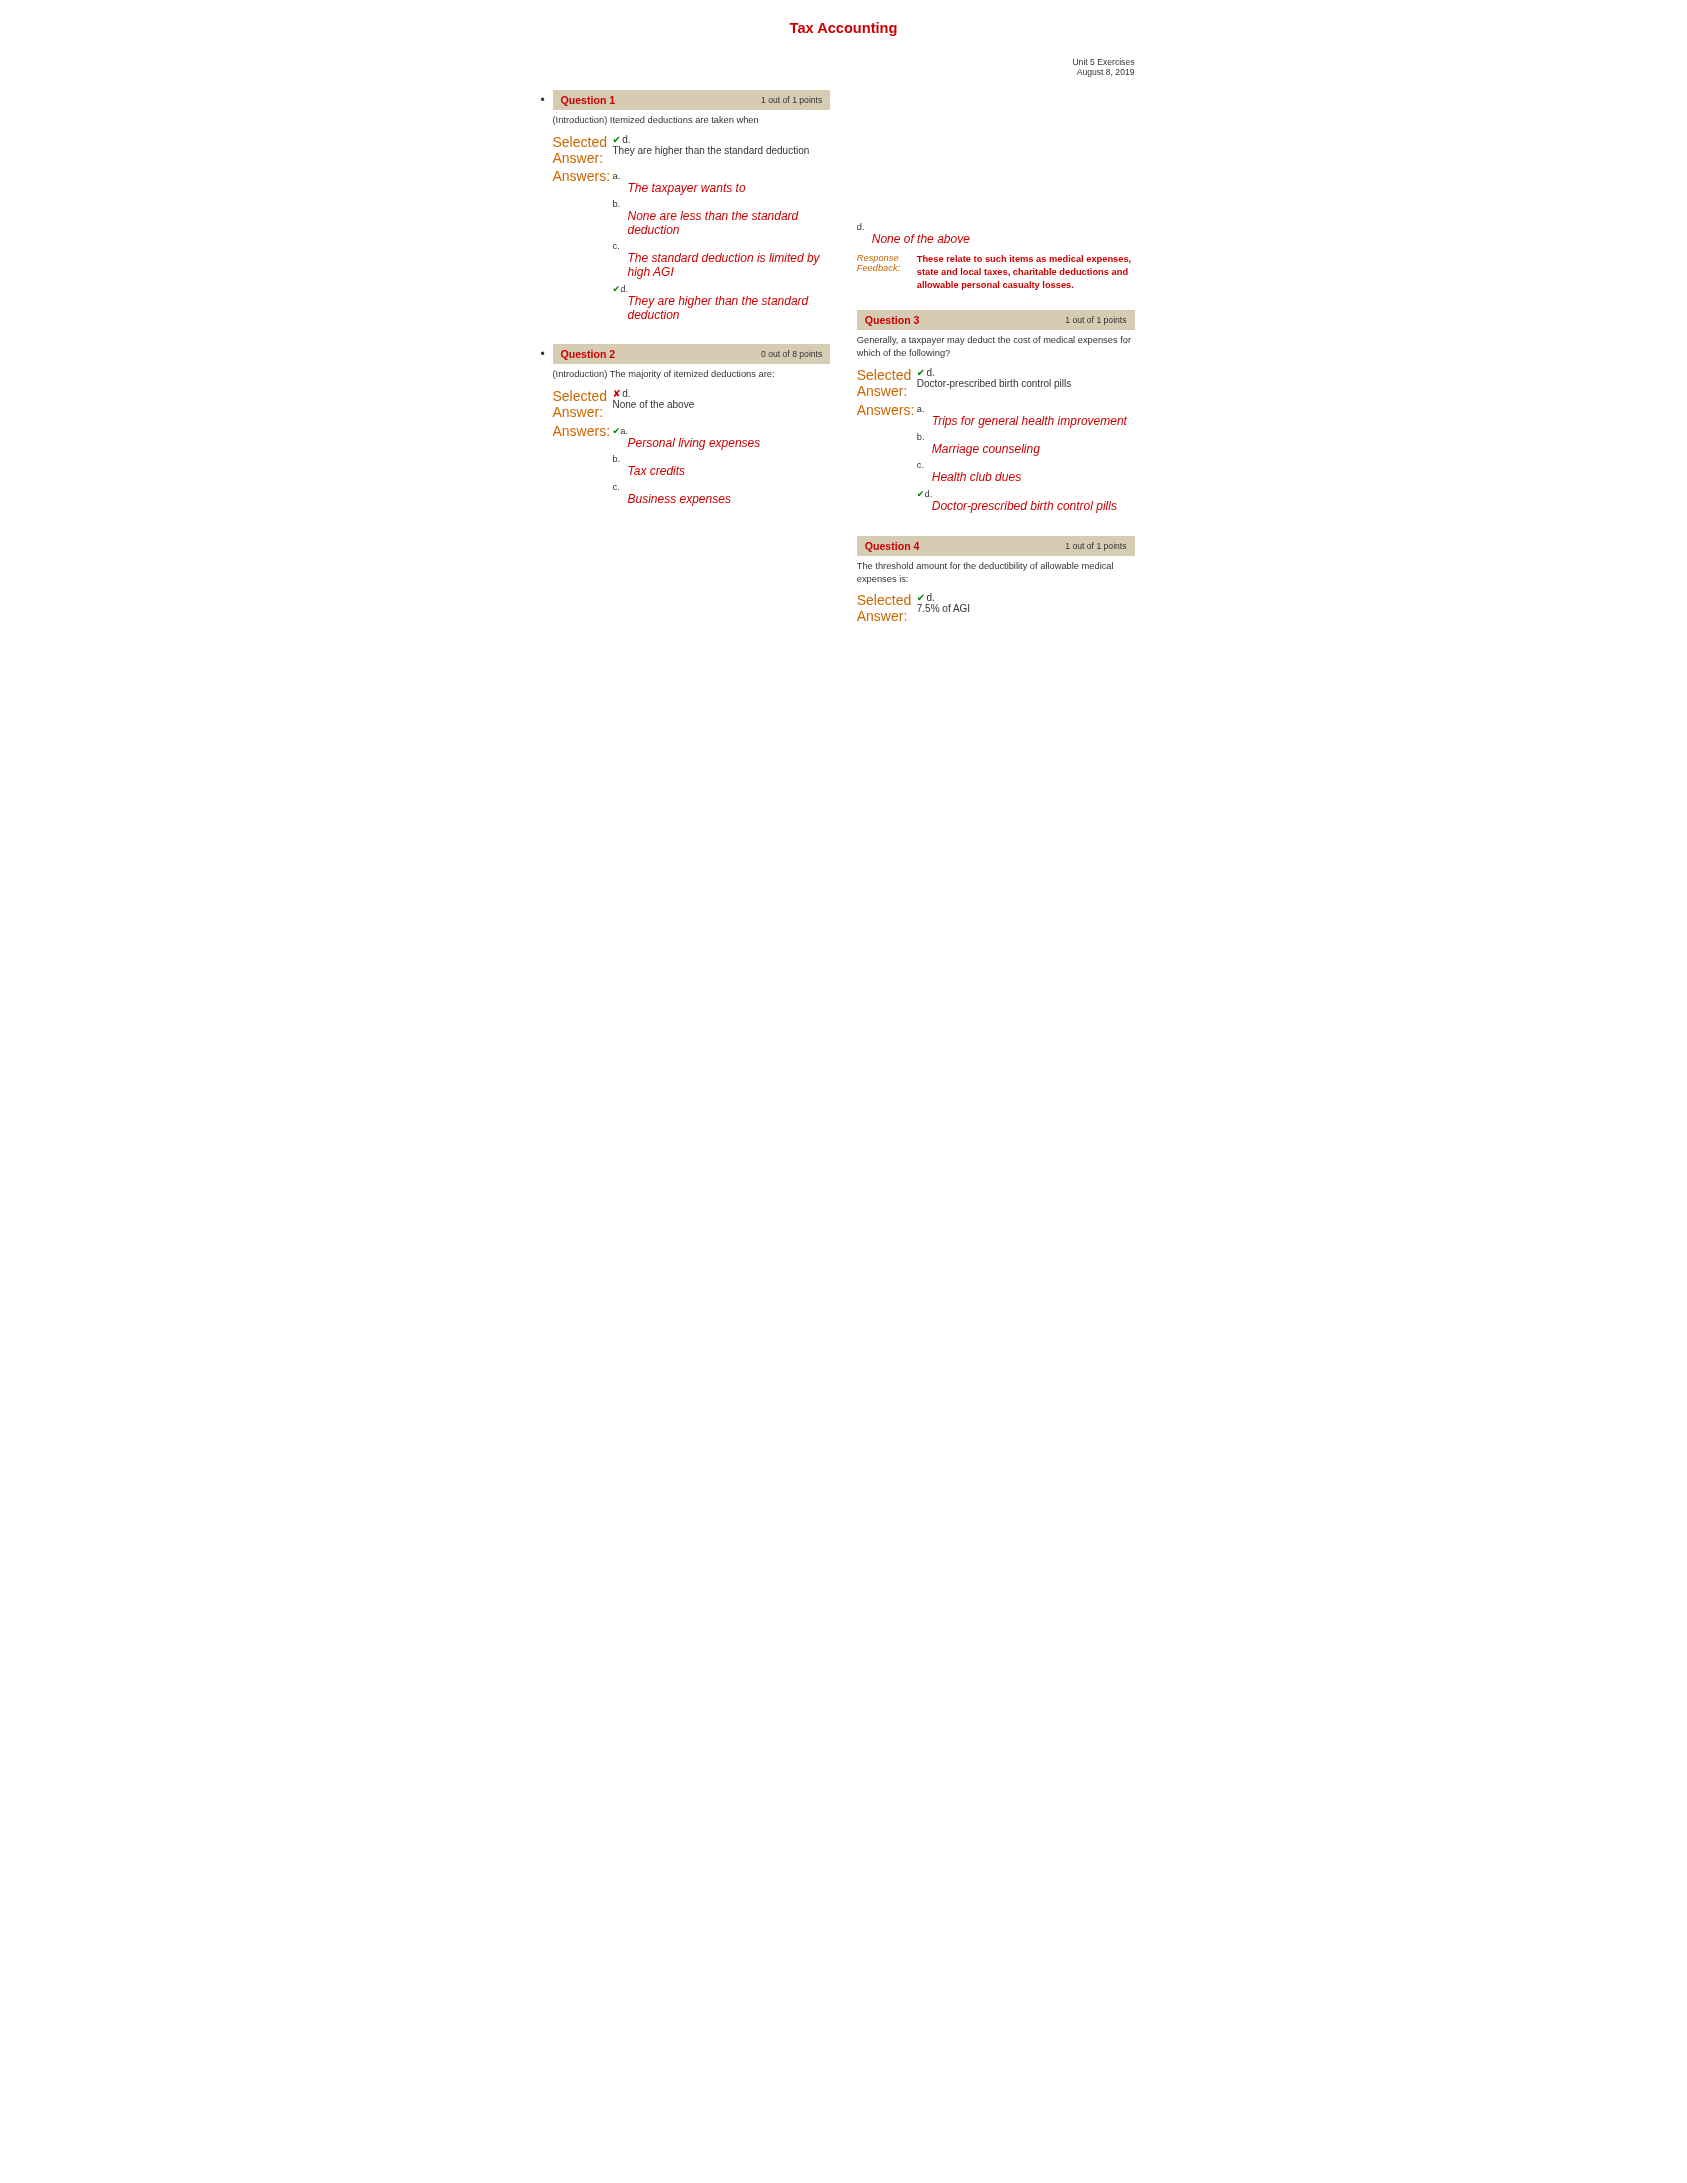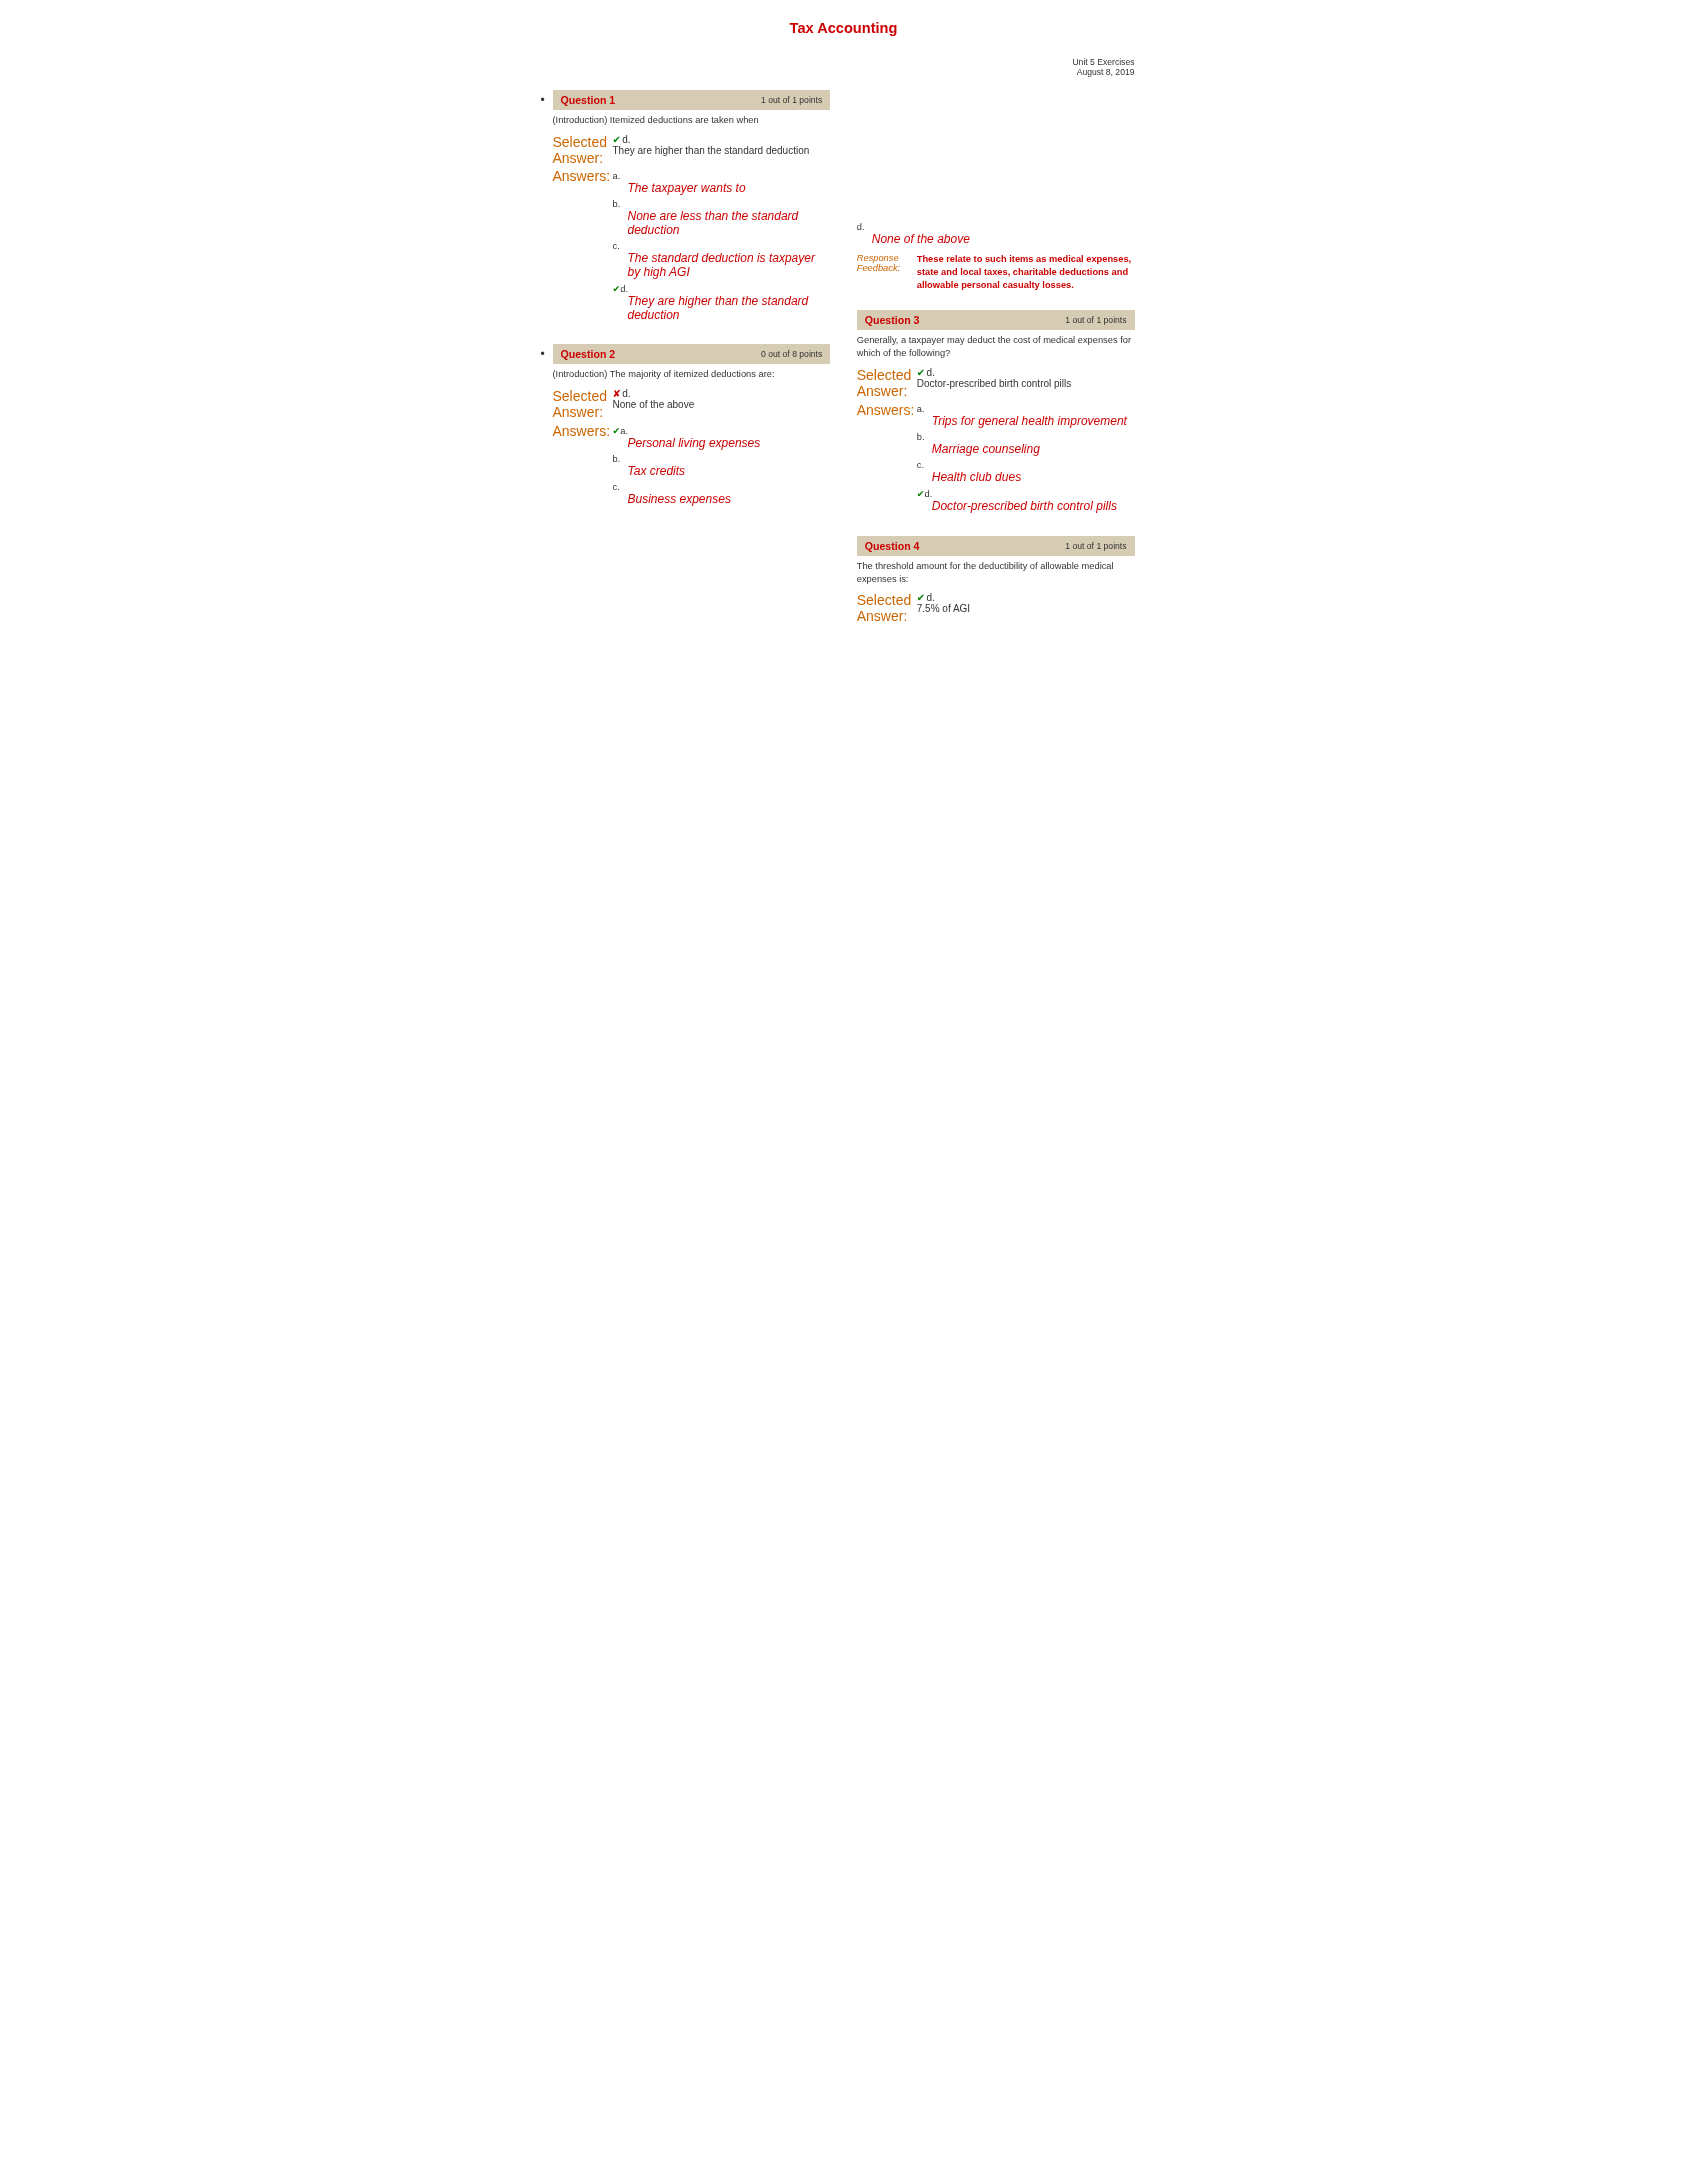--- a/index.html
+++ b/index.html
@@ -155,21 +155,21 @@
           <div class="answer-item">
             <div class="letter-line">a.</div>
             <div class="answer-text">The taxpayer wants to</div>
           </div>
           <div class="answer-item">
             <div class="letter-line">b.</div>
             <div class="answer-text">None are less than the standard deduction</div>
           </div>
           <div class="answer-item">
             <div class="letter-line">c.</div>
-            <div class="answer-text">The standard deduction is taxpayer by high AGI</div>
+            <div class="answer-text">The standard deduction is limited by high AGI</div>
           </div>
           <div class="answer-item">
             <div class="letter-line"><span class="correct-mark">✔</span>d.</div>
             <div class="answer-text">They are higher than the standard deduction</div>
           </div>
         </div>
       </div>
     </div>
 
     <div class="question-block">

